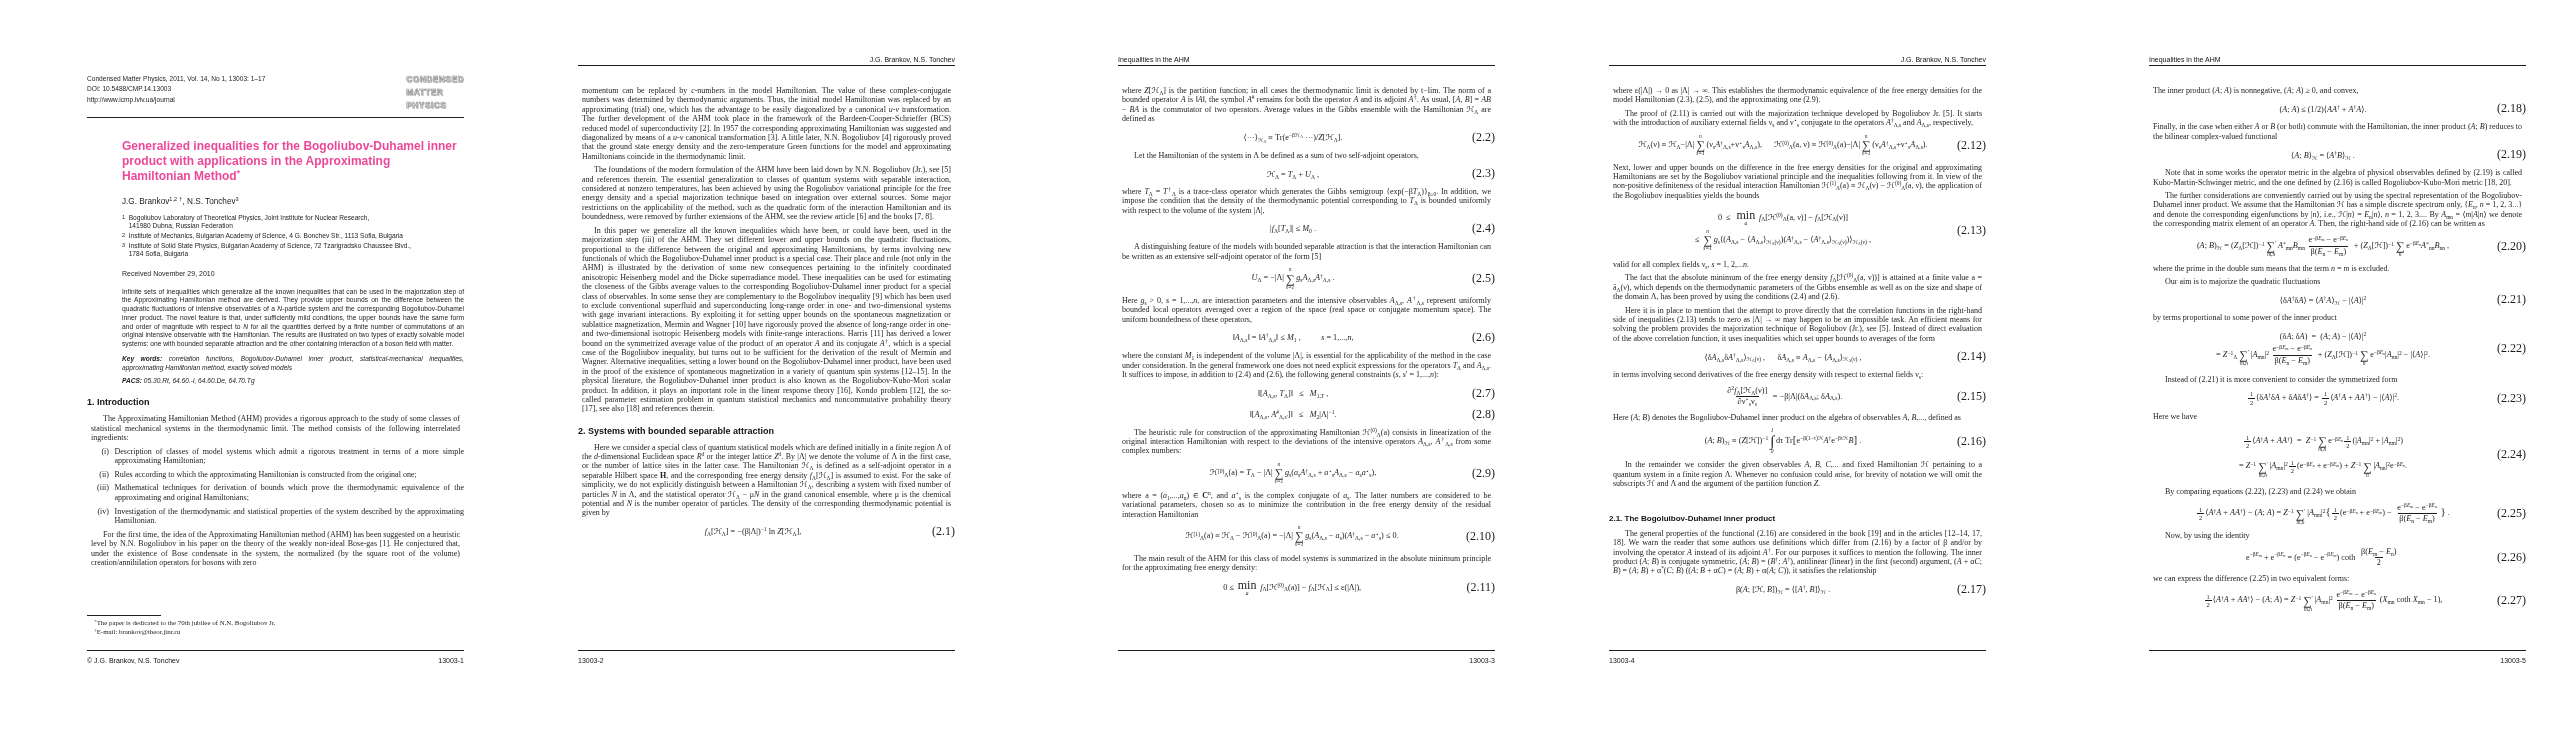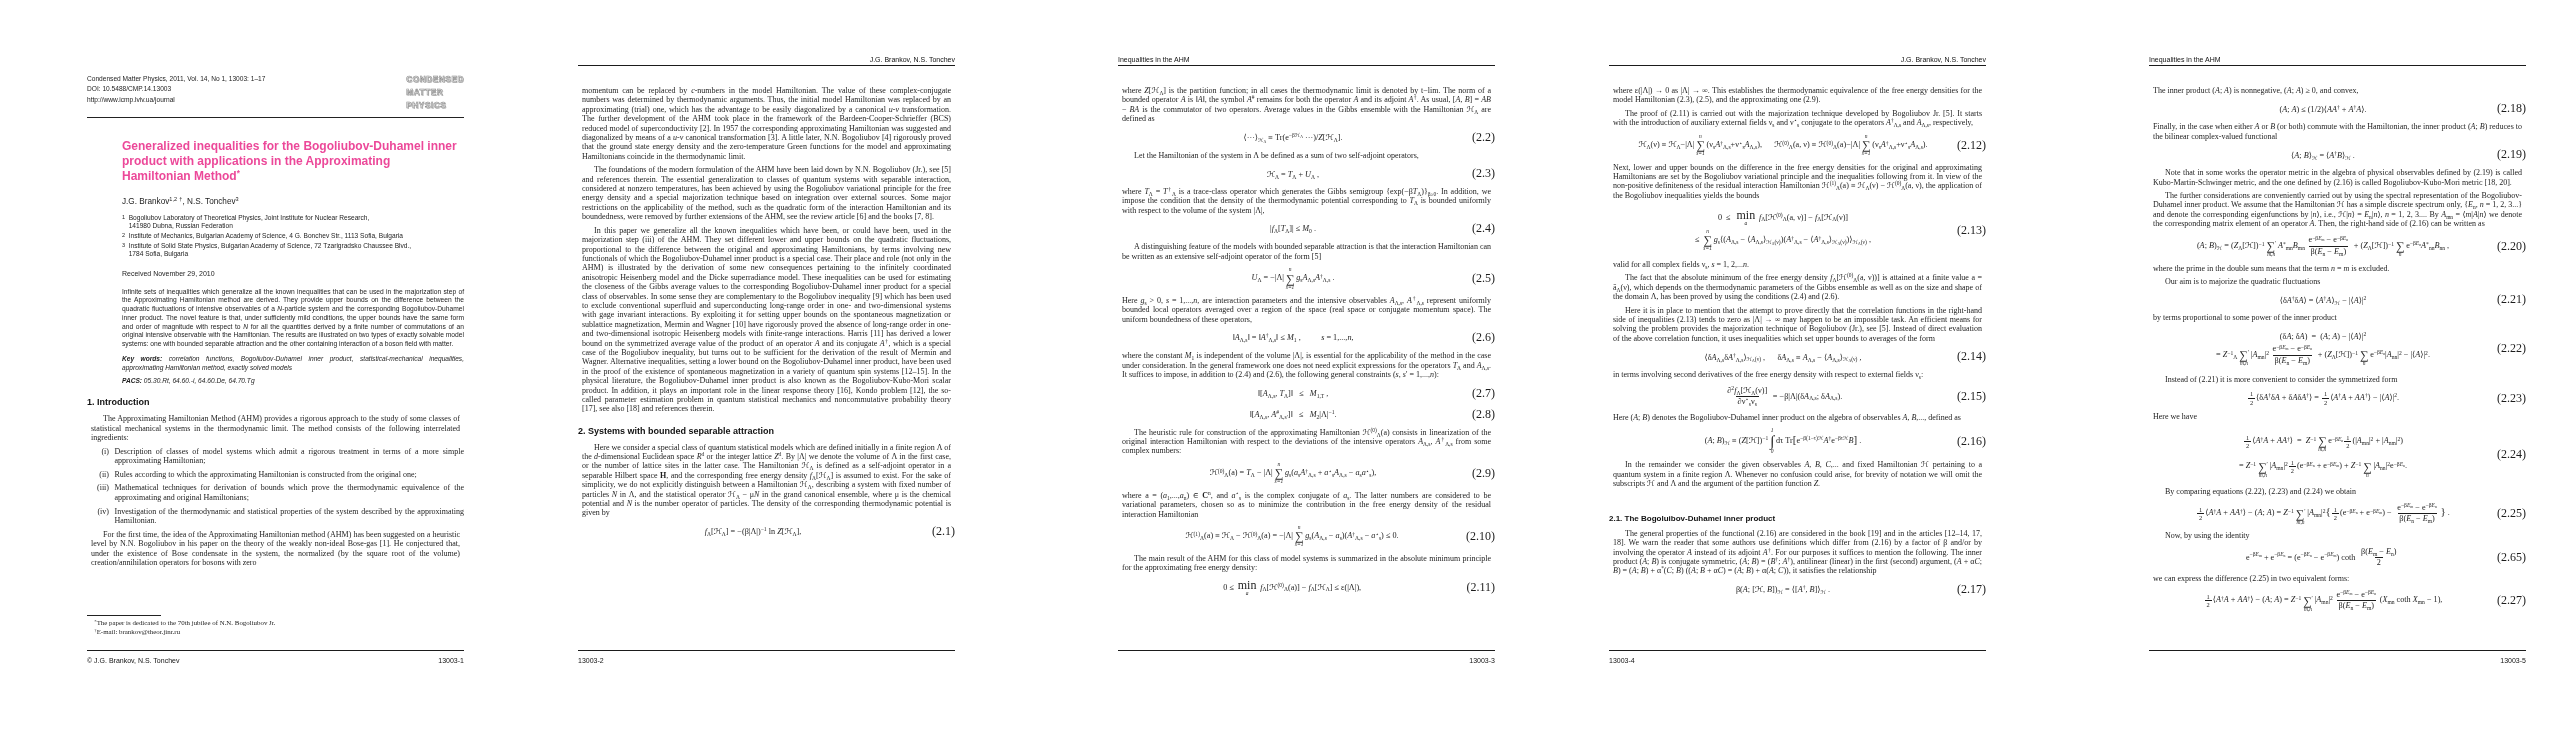--- a/index.html
+++ b/index.html
@@ -430,21 +430,21 @@
                 <span class="de">β(<i>E</i><sub>n</sub> − <i>E</i><sub>m</sub>)</span>
               </span><span class="big">}</span> .</span>
             <span class="eq-num">(2.25)</span>
           </div>
           <div class="b-p ind">Now, by using the identity</div>
           <div class="b-eq">
             <span class="eq-body">e<sup>−β<i>E</i><sub>m</sub></sup> + e<sup>−β<i>E</i><sub>n</sub></sup> = (e<sup>−β<i>E</i><sub>n</sub></sup> − e<sup>−β<i>E</i><sub>m</sub></sup>) coth <span class="fr">
                 <span class="nu">β(<i>E</i><sub>m</sub> − <i>E</i><sub>n</sub>)</span>
                 <span class="de">2</span>
               </span></span>
-            <span class="eq-num">(2.65)</span>
+            <span class="eq-num">(2.26)</span>
           </div>
           <div class="b-p">we can express the difference (2.25) in two equivalent forms:</div>
           <div class="b-eq">
             <span class="eq-body"><span class="fr half">
                 <span class="nu">1</span>
                 <span class="de">2</span>
               </span>⟨<i>A</i><sup>†</sup><i>A</i> + <i>AA</i><sup>†</sup>⟩ − (<i>A</i>; <i>A</i>) = <i>Z</i><sup>−1</sup><span class="so">
                 <span class="t">&nbsp;</span>
                 <span class="g">∑<span class="pr">′</span></span>
                 <span class="b"><i>m,n</i></span>

